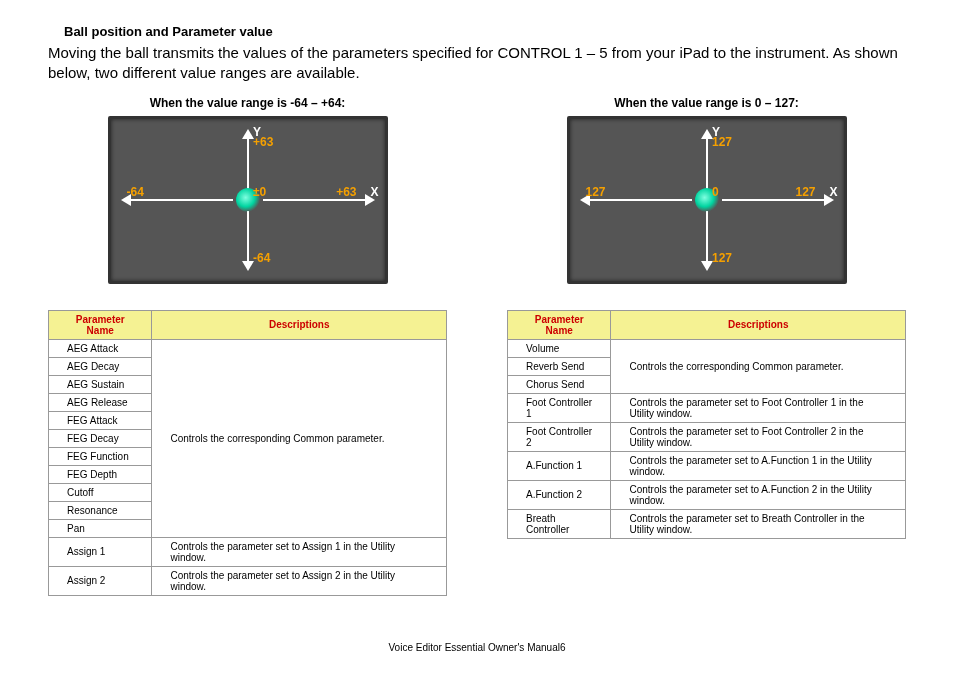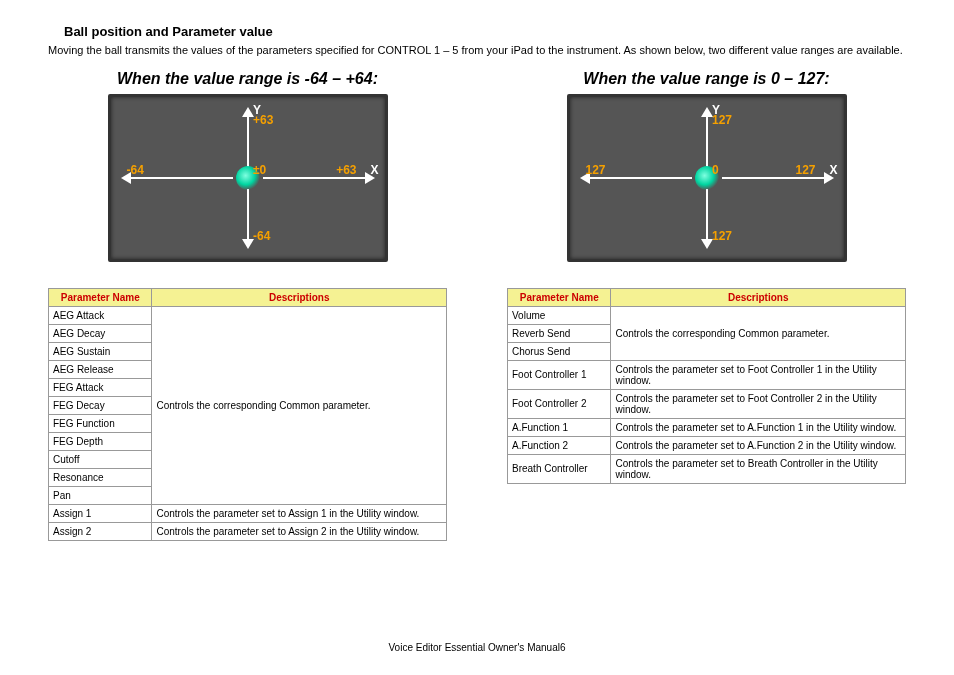--- a/index.html
+++ b/index.html
@@ -13,35 +13,34 @@
     width: 954px;
     height: 675px;
   }
   h2 {
     font-size: 13px;
     font-weight: bold;
     margin: 0 0 4px 16px;
   }
   p.intro {
     margin: 0 0 4px 0;
-    font-size: 11px;
+    font-size: 15px;
     line-height: 1.35;
   }
   .columns {
     display: flex;
     gap: 60px;
     margin-top: 10px;
   }
   .col { flex: 1; }
   .subhead {
-    font-size: 16px;
+    font-size: 12px;
     font-weight: bold;
     text-align: center;
     margin: 2px 0 6px 0;
-    font-style: italic;
   }
   .xy-pad-wrap {
     display: flex;
     justify-content: center;
   }
   .xy-pad {
     width: 280px;
     height: 168px;
     background: #555;
     border: 3px solid #333;
@@ -114,21 +113,21 @@
     font-size: 12px;
   }
   table {
     border-collapse: collapse;
     width: 100%;
     margin-top: 26px;
     font-size: 10px;
   }
   th, td {
     border: 1px solid #999;
-    padding: 3px 4px;
+    padding: 3px 18px;
     text-align: left;
   }
   th {
     background: #f5f293;
     color: #c00;
     font-weight: bold;
     text-align: center;
   }
   .th-param { width: 26%; }
   .note {

